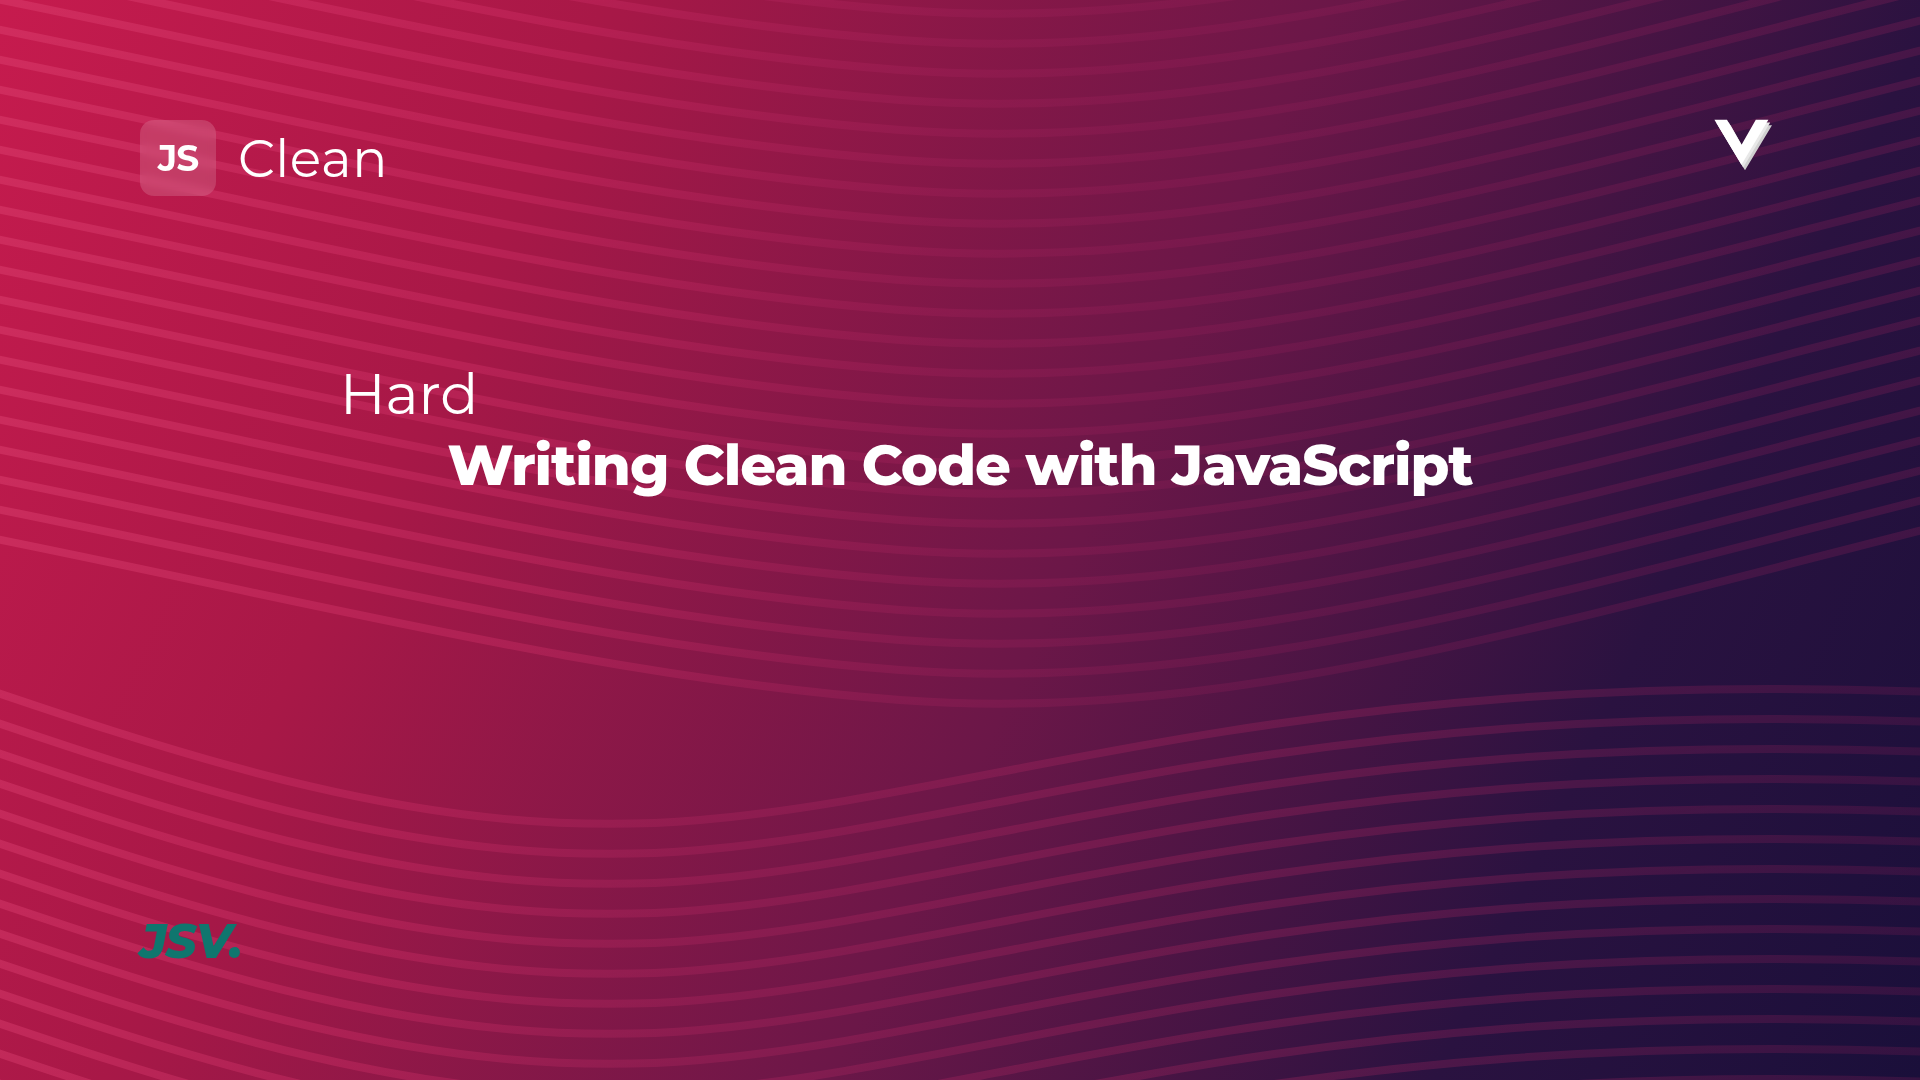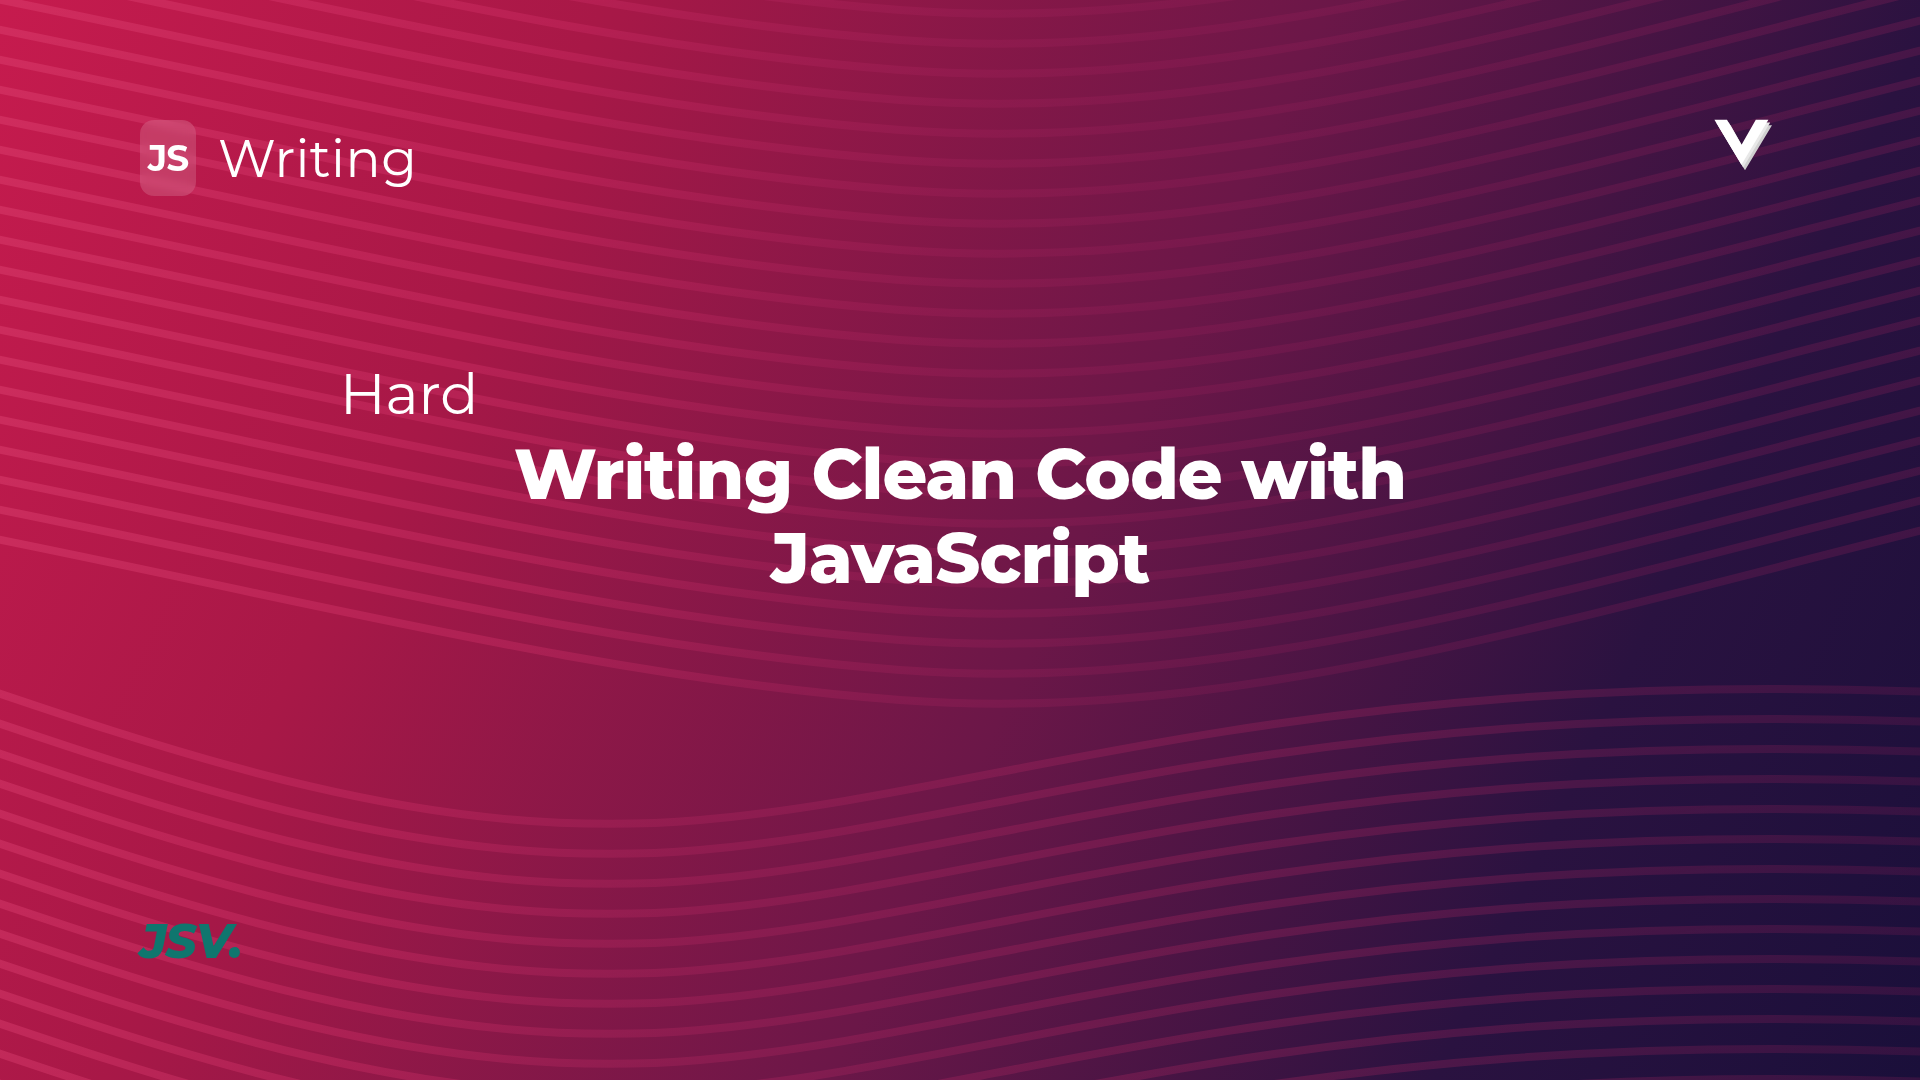--- a/index.html
+++ b/index.html
@@ -36,21 +36,21 @@
       position: absolute;
       top: 120px;
       left: 140px;
       display: flex;
       align-items: center;
       gap: 22px;
       z-index: 10;
     }
 
     .js-badge {
-      width: 56px;
+      width: 76px;
       height: 76px;
       background: rgba(255, 255, 255, 0.15);
       border-radius: 14px;
       display: flex;
       align-items: center;
       justify-content: center;
       color: #ffffff;
       font-weight: 700;
       font-size: 36px;
       letter-spacing: -1px;
@@ -87,21 +87,21 @@
     .difficulty {
       color: #ffffff;
       font-size: 56px;
       font-weight: 400;
       margin-bottom: 4px;
       letter-spacing: 0px;
     }
 
     .title {
       color: #ffffff;
-      font-size: 70px;
+      font-size: 56px;
       font-weight: 800;
       line-height: 1.2;
       letter-spacing: -1px;
       text-align: center;
     }
 
     .brand-bottom {
       position: absolute;
       bottom: 110px;
       left: 140px;
@@ -172,21 +172,21 @@
       <path d="M -200 1270 C 250 1410, 550 1560, 900 1530 S 1600 1330, 2500 1430"></path>
       <path d="M -200 1300 C 250 1440, 550 1590, 900 1560 S 1600 1360, 2500 1460"></path>
     </g>
   </svg>
 </div>
 
 <div class="brand-top">
   <div class="js-badge">
     <span>JS</span>
   </div>
-  <div class="brand-name">Writing</div>
+  <div class="brand-name">Clean</div>
 </div>
 
 <div class="corner-logo">
   <svg viewBox="0 0 100 100">
     <g>
       <path d="M 20 28 L 50 78 L 80 28 L 66 28 L 50 56 L 34 28 Z" fill="#d0d0d0"></path>
       <path d="M 18 25 L 48 75 L 78 25 L 64 25 L 48 53 L 32 25 Z" fill="#e8e8e8"></path>
       <path d="M 16 22 L 46 72 L 76 22 L 62 22 L 46 50 L 30 22 Z" fill="#ffffff"></path>
     </g>
   </svg>

